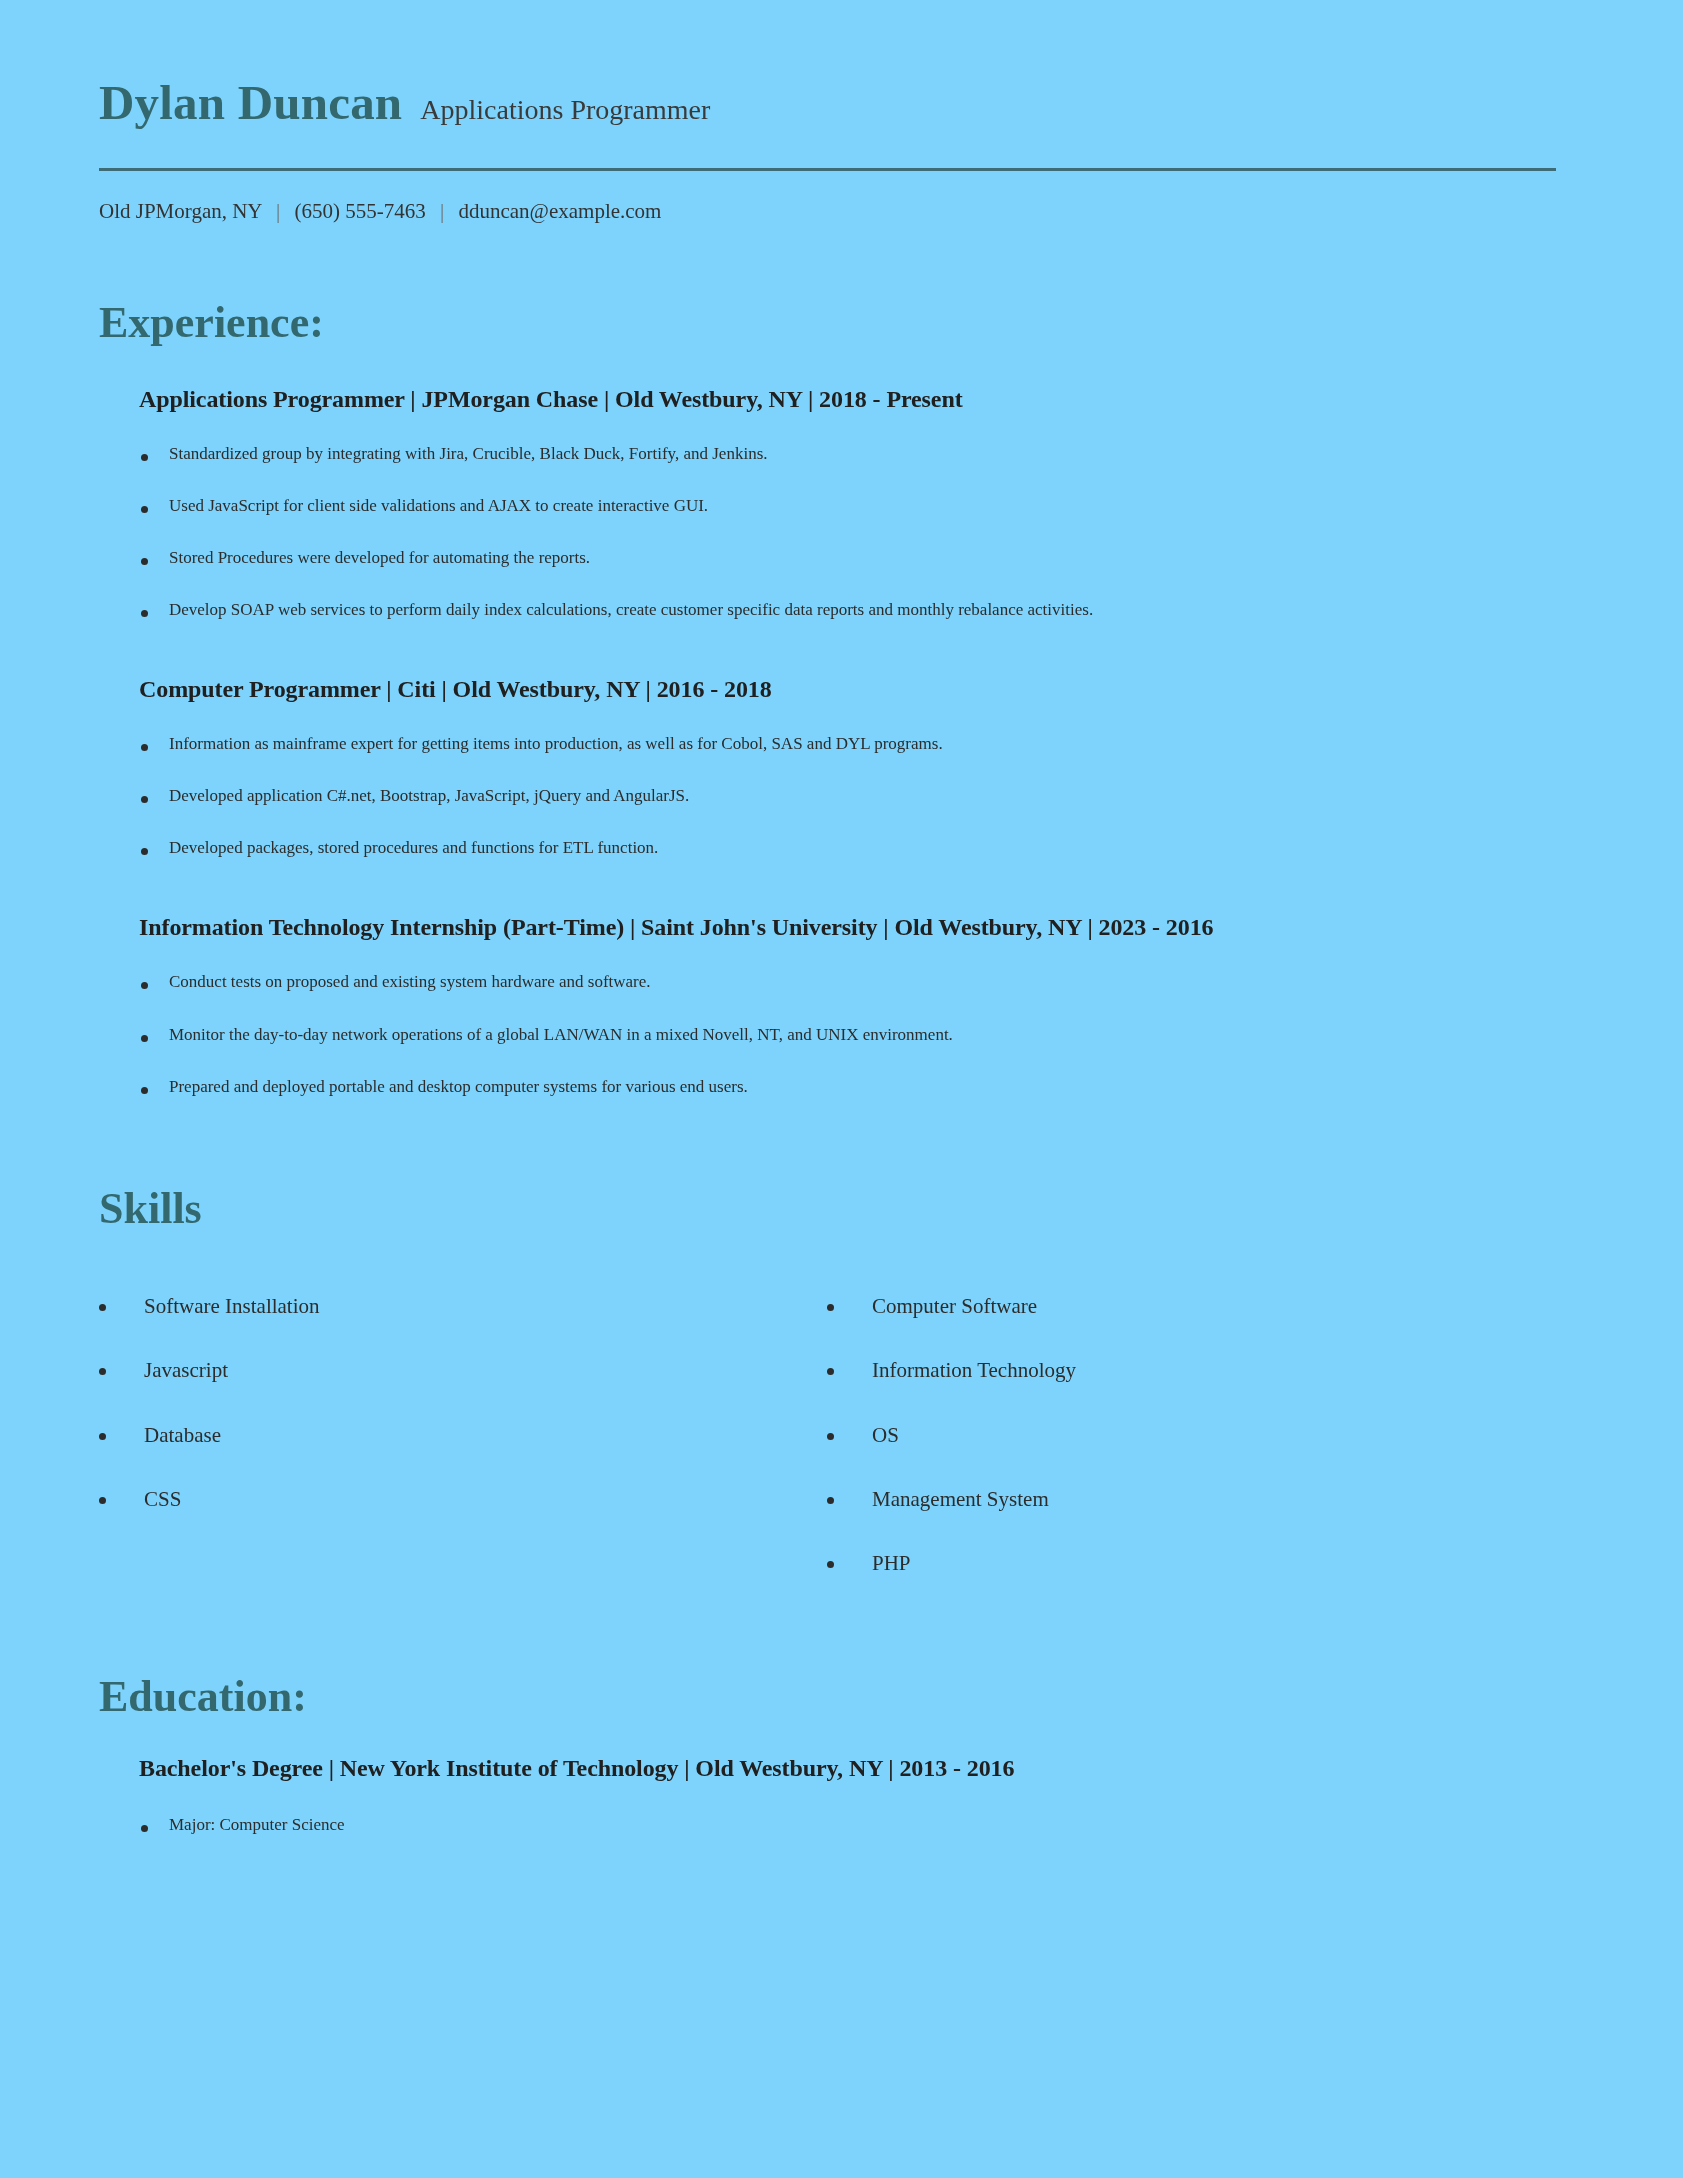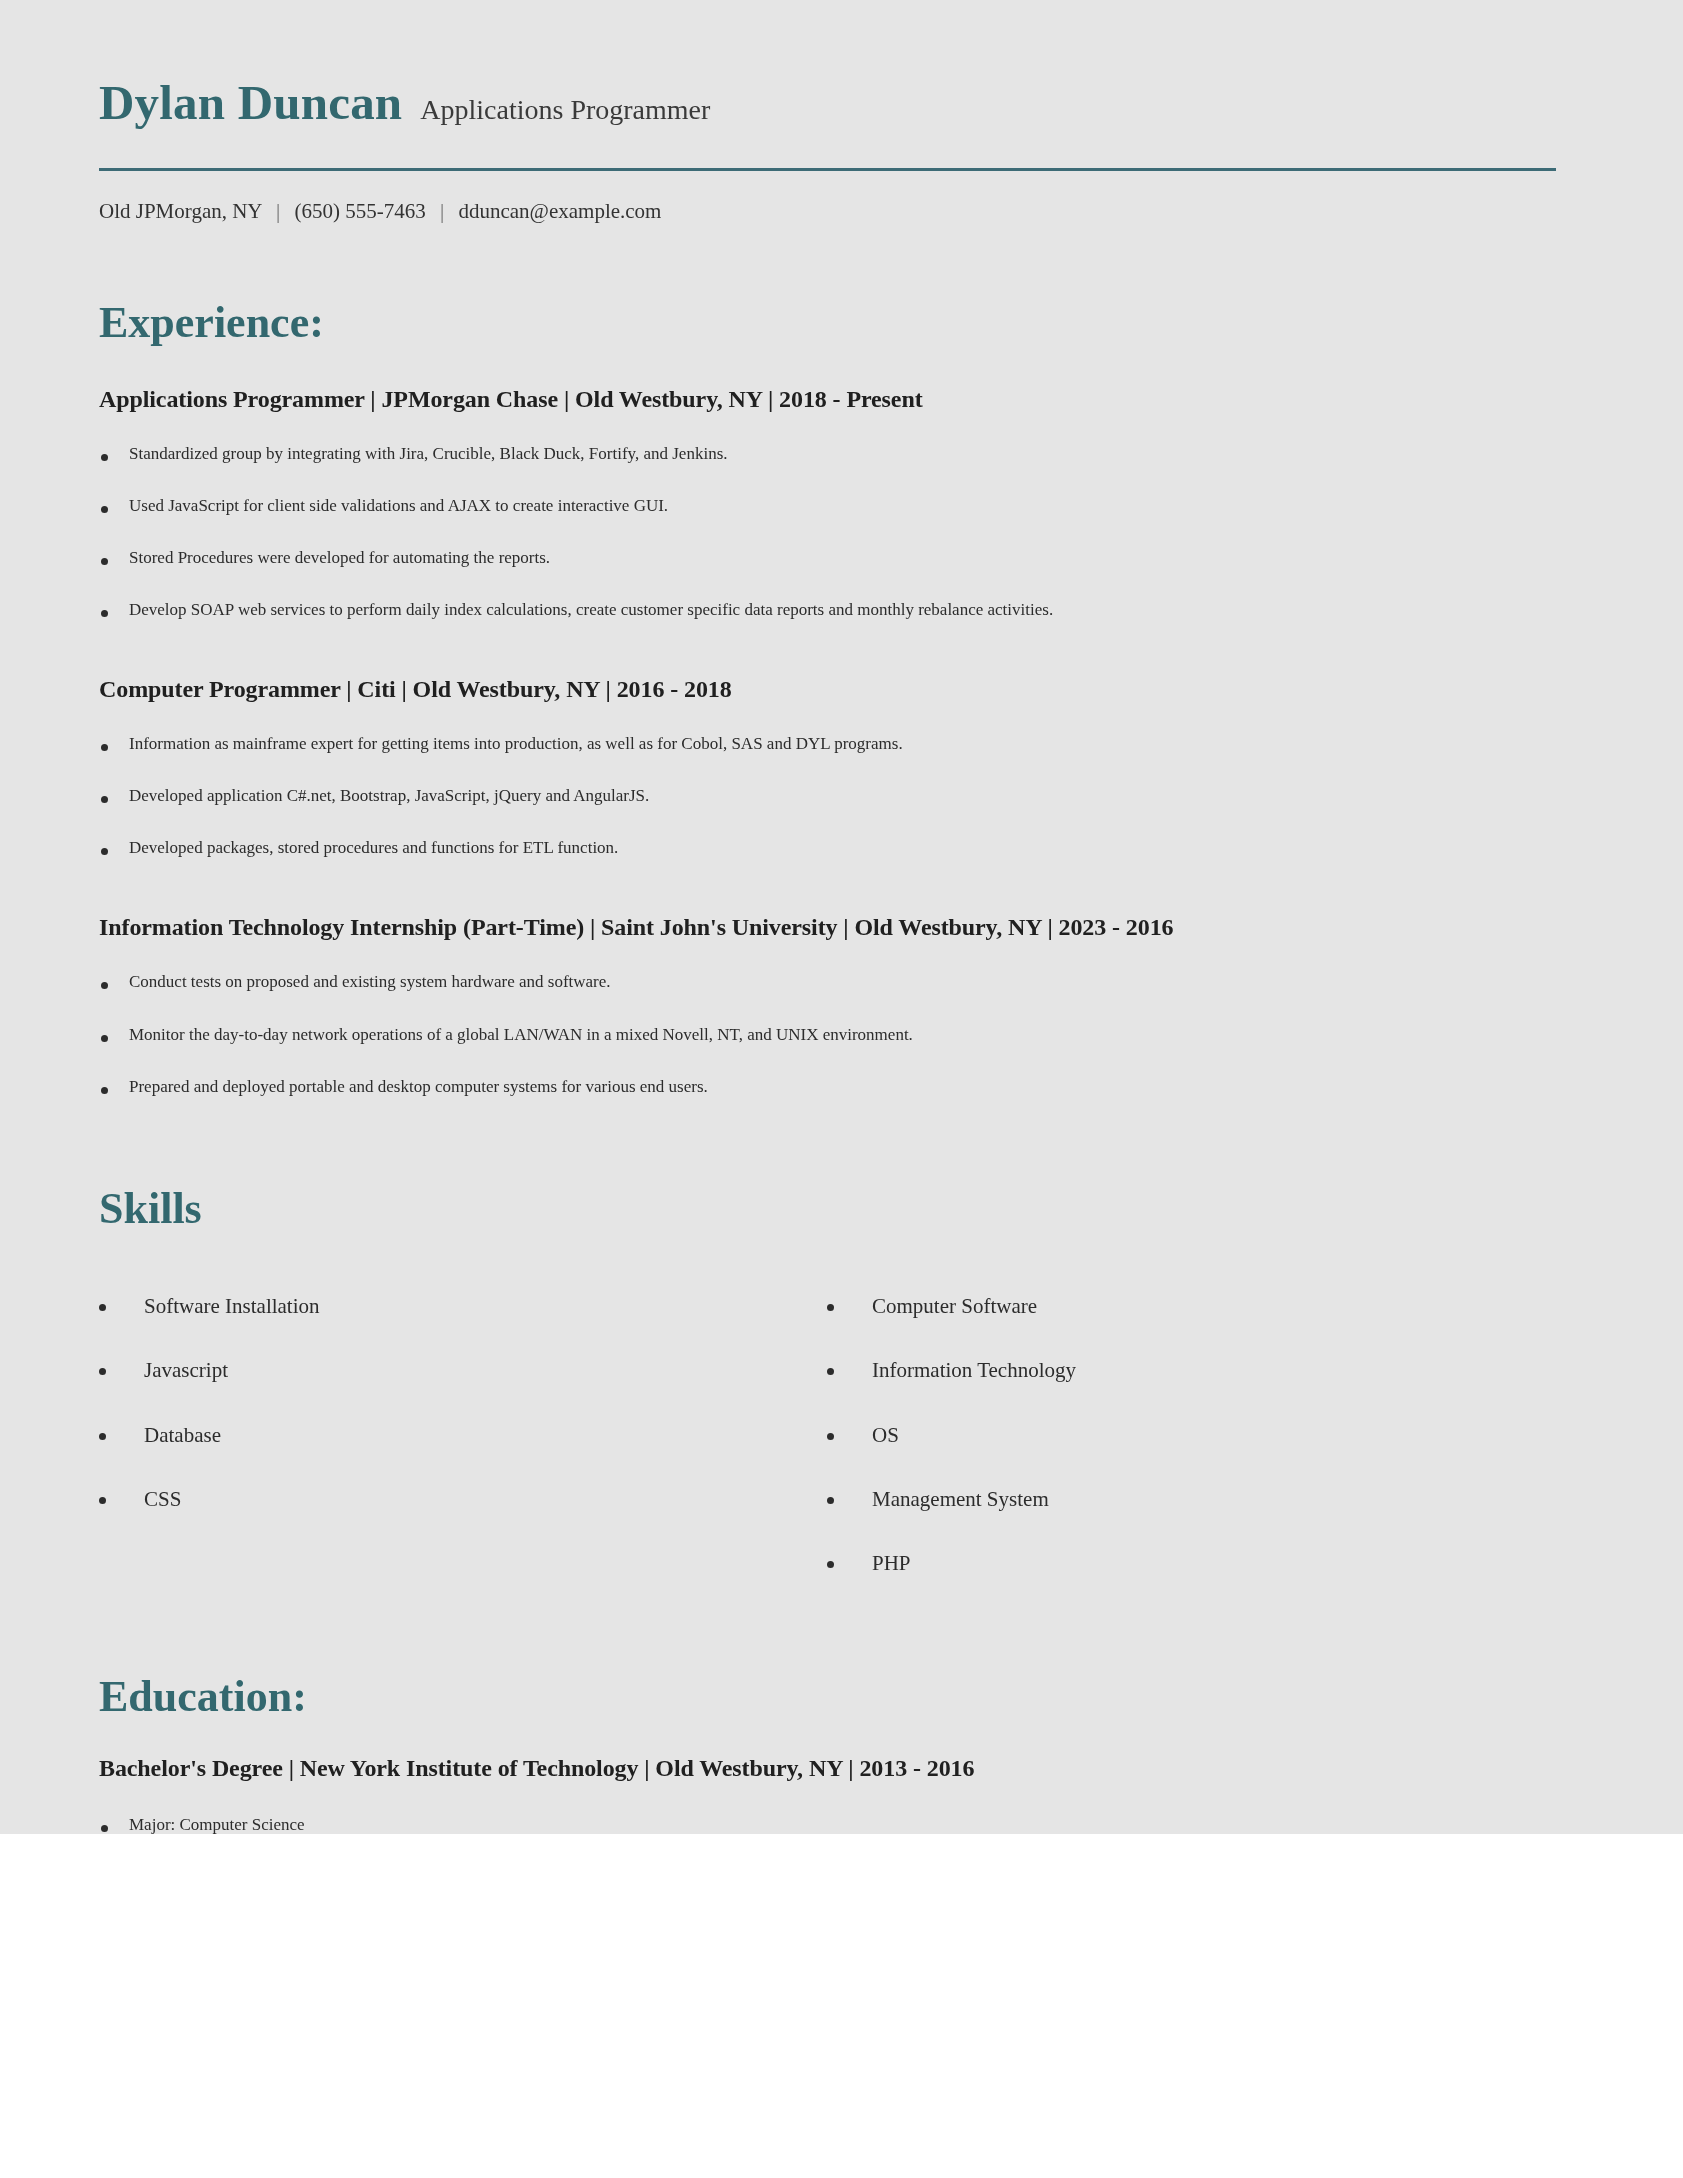--- a/index.html
+++ b/index.html
@@ -10,22 +10,22 @@
   body {
     width: 1683px;
     height: 2178px;
     font-family: "Liberation Serif", "DejaVu Serif", serif;
     color: #2b2b2b;
     overflow: hidden;
   }
   .page {
     position: relative;
     width: 1683px;
-    height: 1834px;
-    background: #e5e5e5;
+    height: 2178px;
+    background: #7dd3fc;
     box-sizing: border-box;
     padding: 0 127px 0 99px;
   }
 
   
   .header-block {
     padding-top: 77px;
   }
   .name-line {
     display: flex;
@@ -71,21 +71,21 @@
     font-size: 44px;
     font-weight: bold;
     color: #33686f;
     line-height: 1.1;
   }
   #experience-section { margin-top: 75px; }
   #skills-section { margin-top: 87px; }
   #education-section { margin-top: 97px; }
 
   
-  .entry { margin-top: 0; }
+  .entry { margin-top: 0; margin-left: 40px; }
   .entry + .entry { margin-top: 55px; }
   .entry-heading {
     font-size: 24px;
     font-weight: bold;
     color: #202020;
     margin-top: 38px;
     white-space: nowrap;
     letter-spacing: -0.1px;
   }
   #experience-section .entries { margin-top: 0; }

